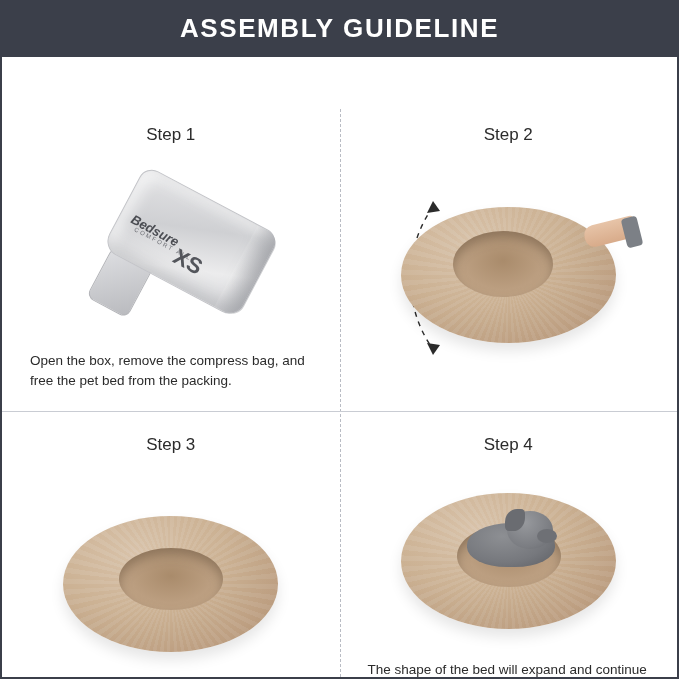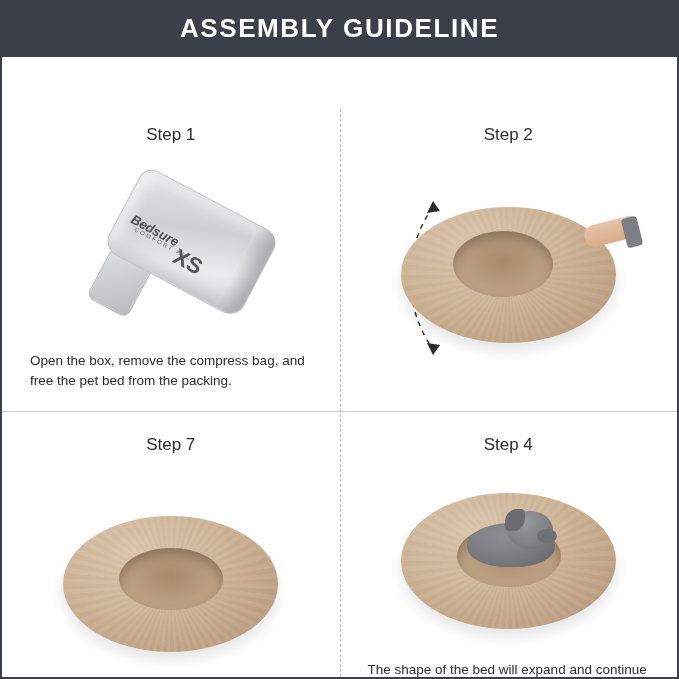--- a/index.html
+++ b/index.html
@@ -325,21 +325,21 @@
           <div class="inner"></div>
           <div class="hand">
             <div class="arm"></div>
             <div class="cuff"></div>
           </div>
         </div>
       </div>
     </div>
 
     <div class="cell">
-      <div class="step-title">Step 7</div>
+      <div class="step-title">Step 3</div>
       <div class="art">
         <div class="bed">
           <div class="outer"></div>
           <div class="fluff"></div>
           <div class="inner"></div>
         </div>
       </div>
     </div>
 
     <div class="cell">

